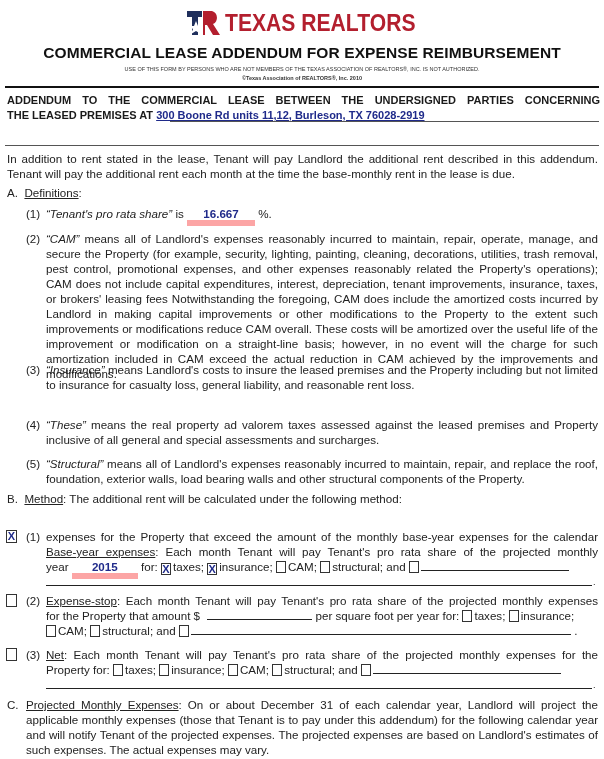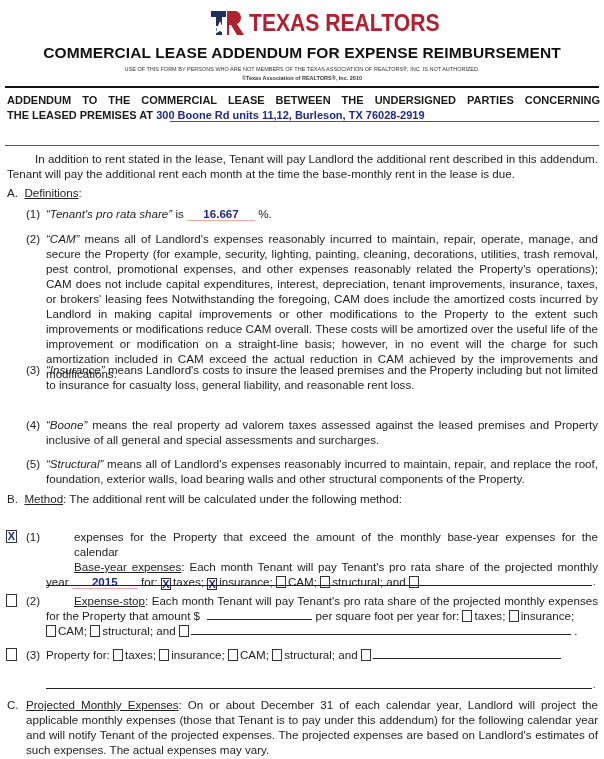--- a/index.html
+++ b/index.html
@@ -1,37 +1,37 @@
 <!DOCTYPE html>
 <html><head>
 <meta charset="utf-8">
 <style>
   html, body { margin:0; padding:0; background:#fff; }
   body { width:604px; height:759px; overflow:hidden; position:relative;
          font-family:"Liberation Sans", sans-serif; color:#222; font-size:11.6px; }
-  .logo { position:absolute; left:211px; top:9px; height:28px; display:flex; align-items:flex-start; }
+  .logo { position:absolute; left:187px; top:9px; height:28px; display:flex; align-items:flex-start; }
   .logo svg { width:34px; height:28px; }
   .logo-text { font-family:"Liberation Sans", sans-serif; font-weight:bold; font-size:24px;
                color:#b31f2e; letter-spacing:0px; margin-left:4px; transform:scaleX(0.88); transform-origin:left center; white-space:nowrap; }
   .title { position:absolute; left:0; width:604px; top:44px; text-align:center; font-weight:bold;
            font-size:15.5px; color:#111; letter-spacing:0.1px; }
   .notice { position:absolute; left:0; width:604px; top:66px; text-align:center; font-size:5.5px; color:#333; }
   .copyright { position:absolute; left:0; width:604px; top:75px; text-align:center; font-size:5.5px; font-weight:bold; color:#333; }
   .hr-thick { position:absolute; left:5px; width:594px; top:86px; height:2px; background:#111; }
   .addendum-head { position:absolute; left:7px; width:593px; top:93px; font-weight:bold; font-size:11px; line-height:15px; text-align:justify; color:#1a1a1a; }
   .addendum-head .line1 { text-align-last:justify; display:block; }
-  .addr { color:#1f2a8a; }
+  .addr { color:#1f2a8a; text-decoration:underline; }
   .addr-line { position:absolute; top:121px; left:170px; width:429px; height:1px; background:#555; }
   .addr-line2 { position:absolute; top:145px; left:5px; width:594px; height:1px; background:#555; }
   .para { position:absolute; left:7px; width:591px; line-height:15px; text-align:justify; }
-  .just-line { text-align-last:justify;margin-left:28px; }
+  .just-line { text-align-last:justify; }
   .u { text-decoration:underline; }
   .i { font-style:italic; }
   .blue { color:#1f2a8a; font-weight:bold; }
-  .fill { display:inline-block; border-bottom:1px solid #fca5a5; text-align:center; line-height:12px; }
+  .fill { display:inline-block; border-bottom:6px solid #fca5a5; text-align:center; line-height:12px; }
   .cb { display:inline-block; width:10px; height:12px; border:1px solid #333; vertical-align:-2px; box-sizing:border-box; margin-right:2px; text-align:center; font-size:11px; line-height:10px; color:#1f2a8a; font-weight:bold; background:#fff; }
   .cb.big { width:11px; height:13px; }
   .item { position:absolute; left:26px; width:572px; line-height:15px; text-align:justify; }
   .num { position:absolute; left:0; top:0; }
   .body { margin-left:20px; }
   .rule { display:inline-block; border-bottom:1px solid #222; height:11px; vertical-align:baseline; }
   .fullrule { position:absolute; height:1px; background:#222; }
   .period { position:absolute; font-size:9px; }
 </style>
 </head>
@@ -84,21 +84,21 @@
   <div class="body"><span class="i">“CAM”</span> <span>means all of Landlord's expenses reasonably incurred to maintain, repair, operate, manage, and secure the Property (for example, security, lighting, painting, cleaning, decorations, utilities, trash removal, pest control, promotional expenses, and other expenses reasonably related the Property's operations); CAM does not include capital expenditures, interest, depreciation, tenant improvements, insurance, taxes, or brokers' leasing fees Notwithstanding the foregoing, CAM does include the amortized costs incurred by Landlord in making capital improvements or other modifications to the Property to the extent such improvements or modifications reduce CAM overall. These costs will be amortized over the useful life of the improvement or modification on a straight-line basis; however, in no event will the charge for such amortization included in CAM exceed the actual reduction in CAM achieved by the improvements and modifications.</span></div>
 </div>
 
 <div class="item" style="top:362px;">
   <span class="num">(3)</span>
   <div class="body"><span class="i">“Insurance”</span> <span>means Landlord's costs to insure the leased premises and the Property including but not limited to insurance for casualty loss, general liability, and reasonable rent loss.</span></div>
 </div>
 
 <div class="item" style="top:417px;">
   <span class="num">(4)</span>
-  <div class="body"><span class="i">“Boone”</span> <span>means the real property ad valorem taxes assessed against the leased premises and Property inclusive of all general and special assessments and surcharges.</span></div>
+  <div class="body"><span class="i">“These”</span> <span>means the real property ad valorem taxes assessed against the leased premises and Property inclusive of all general and special assessments and surcharges.</span></div>
 </div>
 
 <div class="item" style="top:456px;">
   <span class="num">(5)</span>
   <div class="body"><span class="i">“Structural”</span> <span>means all of Landlord's expenses reasonably incurred to maintain, repair, and replace the roof, foundation, exterior walls, load bearing walls and other structural components of the Property.</span></div>
 </div>
 
 <div class="para" style="top:491px;">
   <span>B.</span>&nbsp;
   <span class="u">Method</span><span>: The additional rent will be calculated under the following method:</span>
@@ -142,20 +142,21 @@
       <span class="cb"></span><span>structural; and</span>
       <span class="cb"></span><span class="rule" style="width:380px;"></span> .
     </div>
   </div>
 </div>
 
 <span class="cb big" style="position:absolute; left:6px; top:648px;"></span>
 <div class="item" style="top:647px;">
   <span class="num">(3)</span>
   <div class="body">
+    <div class="just-line"><span class="u">Net</span><span>: Each month Tenant will pay Tenant's pro rata share of the projected monthly expenses for the</span></div>
     <div style="white-space:nowrap;">
       <span>Property for:</span>
       <span class="cb"></span><span>taxes;</span>
       <span class="cb"></span><span>insurance;</span>
       <span class="cb"></span><span>CAM;</span>
       <span class="cb"></span><span>structural; and</span>
       <span class="cb"></span><span class="rule" style="width:188px;"></span>
     </div>
   </div>
 </div>

